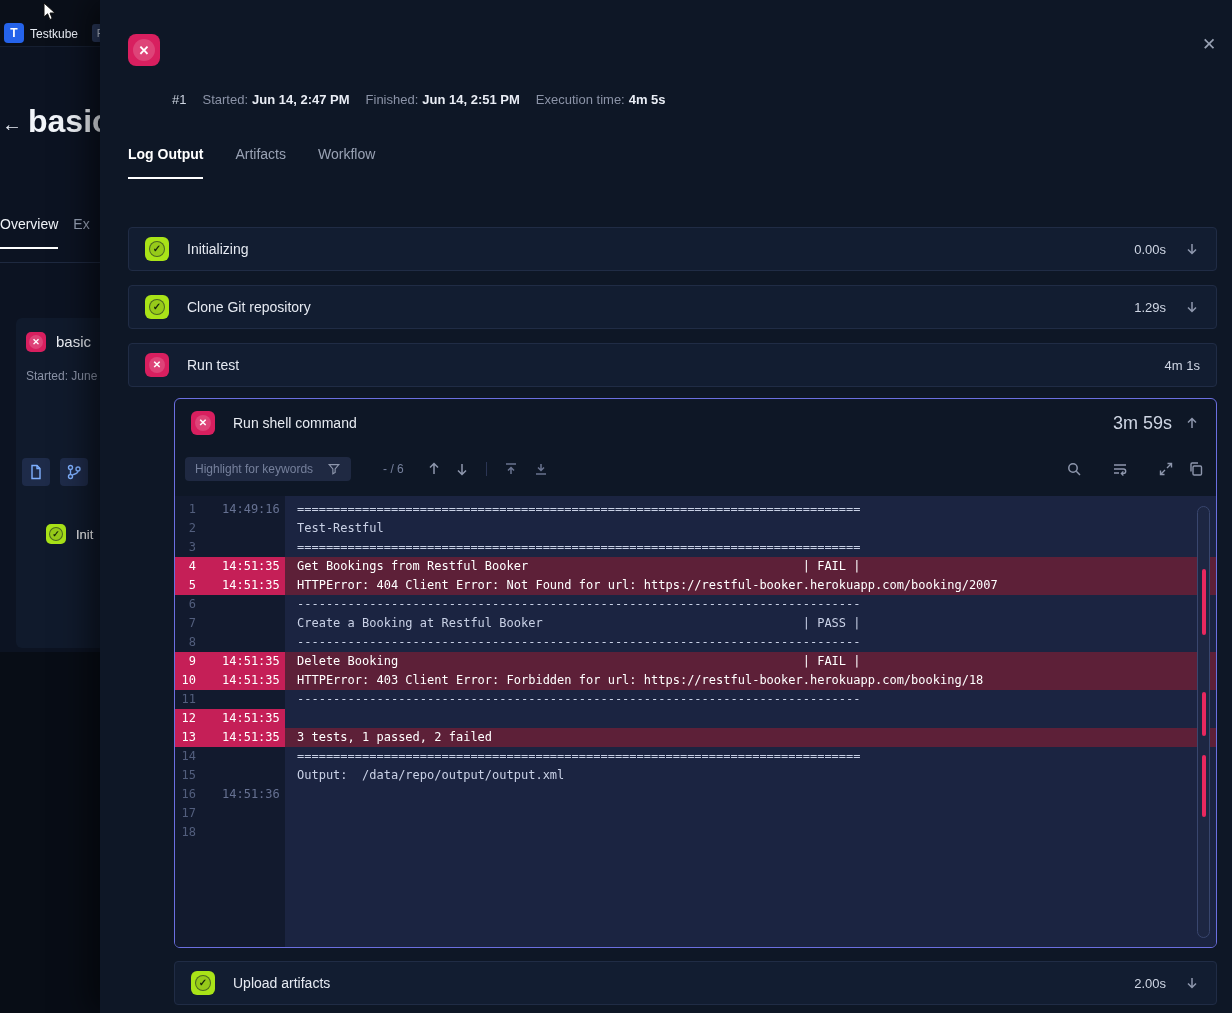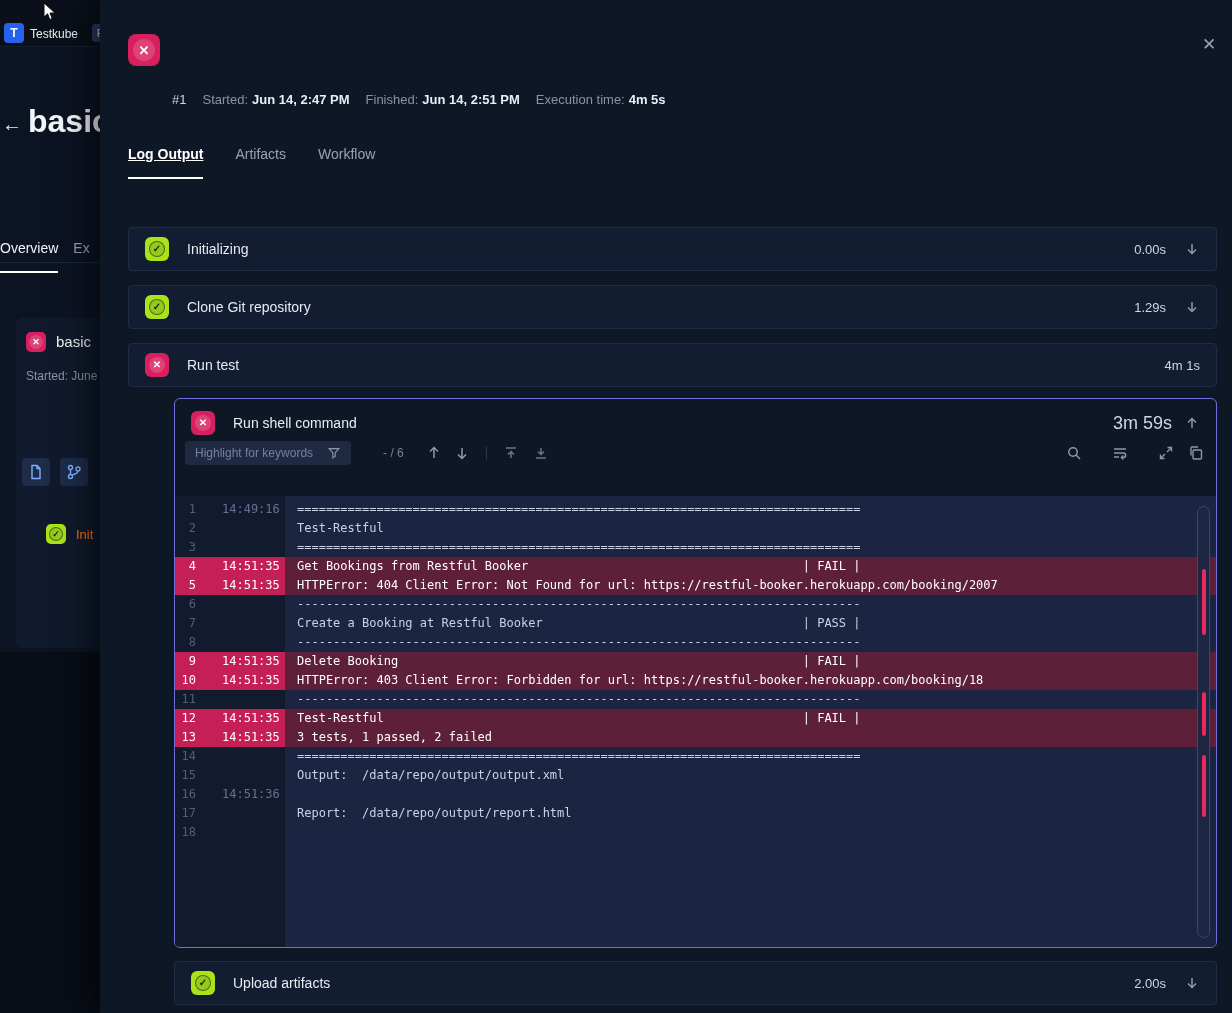--- a/index.html
+++ b/index.html
@@ -7,29 +7,29 @@
   body { font-family:"Liberation Sans", sans-serif; }
   .stage { position:relative; width:1232px; height:1013px; overflow:hidden; background:#0c1322; }
 
   
   .bg-header { position:absolute; left:0; top:0; width:1232px; height:47px; background:#0a0f19; border-bottom:1px solid #161f31; }
   .bg-logo { position:absolute; left:4px; top:23px; width:20px; height:20px; border-radius:4px; background:#2563eb; color:#fff; font-size:12px; font-weight:bold; display:flex; align-items:center; justify-content:center; }
   .bg-appname { position:absolute; left:30px; top:27px; font-size:12px; color:#e8ecf4; }
   .bg-chip { position:absolute; left:92px; top:24px; min-width:16px; height:18px; border-radius:3px; background:#2b3a5e; color:#cfd8ea; font-size:11px; display:flex; align-items:center; justify-content:center; padding:0 3px; }
   .bg-back { position:absolute; left:2px; top:113px; font-size:20px; color:#e8ecf4; }
   .bg-title { position:absolute; left:28px; top:103px; font-size:32px; font-weight:bold; color:#f2f5fa; white-space:nowrap; }
-  .bg-tabs { position:absolute; left:0; top:240px; display:flex; gap:15px; font-size:14px;justify-content:space-between; }
+  .bg-tabs { position:absolute; left:0; top:216px; display:flex; gap:15px; font-size:14px;justify-content:space-between; }
   .bg-tab { padding-bottom:15px; color:#98a2b6; white-space:nowrap; }
   .bg-tab.active { color:#f0f3f8; border-bottom:2px solid #ffffff; }
   .bg-divider { position:absolute; left:0; top:262px; width:100px; height:1px; background:#1e2940; }
   .bg-card { position:absolute; left:16px; top:318px; width:140px; height:330px; background:#101a2c; border-radius:6px; }
   .bg-card-title { position:absolute; left:56px; top:333px; font-size:15px; color:#edf0f6; white-space:nowrap; }
   .bg-card-started { position:absolute; left:26px; top:369px; font-size:12px; color:#8b93a7; white-space:nowrap; }
   .bg-iconbtn { position:absolute; top:458px; width:28px; height:28px; border-radius:4px; background:#1e2b49; display:flex; align-items:center; justify-content:center; }
-  .bg-step-label { position:absolute; left:76px; top:527px; font-size:13px; color:#f97316; white-space:nowrap; }
+  .bg-step-label { position:absolute; left:76px; top:527px; font-size:13px; color:#ffffff; white-space:nowrap; }
   .bg-lower { position:absolute; left:0; top:652px; width:100px; height:361px; background:#080d16; }
   .cursor { position:absolute; left:42px; top:2px; z-index:30; }
 
   
   .sicon { position:relative; display:flex; align-items:center; justify-content:center; flex:none; }
   .sicon.fail { background:#d81f5f; }
   .sicon.pass { background:#a9e318; }
   .sicon .ring { position:absolute; border-radius:50%; background:rgba(255,255,255,0.16); }
   .sicon.pass .ring { background:rgba(14,23,38,0.12); border:1.5px solid rgba(14,23,38,0.55); }
   .sicon .glyph { position:relative; font-weight:bold; line-height:1; }
@@ -44,33 +44,33 @@
   .d-status { position:absolute; left:28px; top:34px; }
   .d-title { position:absolute; left:72px; top:30px; font-size:27px; font-weight:bold; color:#f4f6fa; white-space:nowrap; }
   .close-btn { position:absolute; left:1096px; top:31px; width:26px; height:26px; display:flex; align-items:center; justify-content:center; color:#98a1b3; font-size:17px; cursor:pointer; }
   .meta { position:absolute; left:72px; top:92px; display:flex; align-items:center; gap:16px; font-size:13px; }
   .meta .mnum { color:#cdd4e0; }
   .meta .mlabel { color:#8b93a7; }
   .meta .mval { color:#e9edf5; font-weight:700; margin-left:4px; }
   .meta .mpair { white-space:nowrap; }
   .tabs { position:absolute; left:28px; top:146px; display:flex; gap:32px; font-size:14px; }
   .tab { padding-bottom:15px; color:#99a2b4; cursor:pointer; white-space:nowrap; }
-  .tab.active { color:#ffffff; font-weight:600; border-bottom:2px solid #ffffff;text-decoration:underline; }
+  .tab.active { color:#ffffff; font-weight:600; border-bottom:2px solid #ffffff; }
 
   .section { position:absolute; left:28px; width:1089px; height:44px; background:#121d31; border:1px solid #202c45; border-radius:4px; display:flex; align-items:center; padding:0 16px; cursor:pointer; }
   .section .slabel { margin-left:18px; font-size:14px; color:#e6eaf2; flex:1; }
   .section .sdur { font-size:13px; color:#cfd6e4; margin-right:18px; }
   .section.inset { left:74px; width:1043px; }
 
   .shell { position:absolute; left:74px; top:398px; width:1043px; height:550px; background:#0e1726; border:1px solid #6b6fe0; border-radius:6px; }
   .shell-header { position:absolute; left:0; top:0; right:0; height:48px; display:flex; align-items:center; padding:0 16px; cursor:pointer; }
   .shell-header .slabel { margin-left:18px; font-size:14px; color:#e8ecf2; flex:1; }
   .shell-header .sdur { font-size:18px; color:#cfd6e4; margin-right:12px; }
 
-  .toolbar { position:absolute; left:10px; right:12px; top:41px; height:26px; display:flex; align-items:center; }
+  .toolbar { position:absolute; left:10px; right:12px; top:57px; height:26px; display:flex; align-items:center; }
   .hl-pill { height:24px; padding:0 10px; border-radius:4px; background:#1f2942; display:flex; align-items:center; font-size:12px; color:#76809c; cursor:text; }
   .hl-pill .txt { white-space:nowrap; }
   .hl-pill svg { margin-left:14px; }
   .match-counter { margin-left:32px; font-size:12px; color:#76809c; white-space:pre; }
   .tb-icon { display:flex; align-items:center; justify-content:center; cursor:pointer; }
   .tb-div { width:1px; height:14px; background:#2b3554; margin-left:16px; }
   .tb-right { margin-left:auto; display:flex; align-items:center; }
 
   .logbox { position:absolute; left:0; top:97px; width:100%; height:451px; background:#1b2441; border-radius:0 0 5px 5px; overflow:hidden; }
   .gutter-strip { position:absolute; left:0; top:0; bottom:0; width:110px; background:#121a2e; }
@@ -324,21 +324,20 @@
               <span class="lm">HTTPError: 403 Client Error: Forbidden for url: https://restful-booker.herokuapp.com/booking/18</span>
             </div>
             <div class="log-row">
               <span class="ln">11</span>
               <span class="lt"></span>
               <span class="lm">------------------------------------------------------------------------------</span>
             </div>
             <div class="log-row fail">
               <span class="ln">12</span>
               <span class="lt">14:51:35</span>
-              <span class="lm">Test-Restful                                                          | FAIL |</span>
             </div>
             <div class="log-row fail">
               <span class="ln">13</span>
               <span class="lt">14:51:35</span>
               <span class="lm">3 tests, 1 passed, 2 failed</span>
             </div>
             <div class="log-row">
               <span class="ln">14</span>
               <span class="lt"></span>
               <span class="lm">==============================================================================</span>
@@ -348,21 +347,20 @@
               <span class="lt"></span>
               <span class="lm">Output:  /data/repo/output/output.xml</span>
             </div>
             <div class="log-row">
               <span class="ln">16</span>
               <span class="lt">14:51:36</span>
             </div>
             <div class="log-row">
               <span class="ln">17</span>
               <span class="lt"></span>
-              <span class="lm">Report:  /data/repo/output/report.html</span>
             </div>
             <div class="log-row">
               <span class="ln">18</span>
               <span class="lt"></span>
               <span class="lm"></span>
             </div>
           </div>
         <div class="minimap">
           <div class="mm-mark" style="top:62px; height:66px;"></div>
           <div class="mm-mark" style="top:185px; height:44px;"></div>

